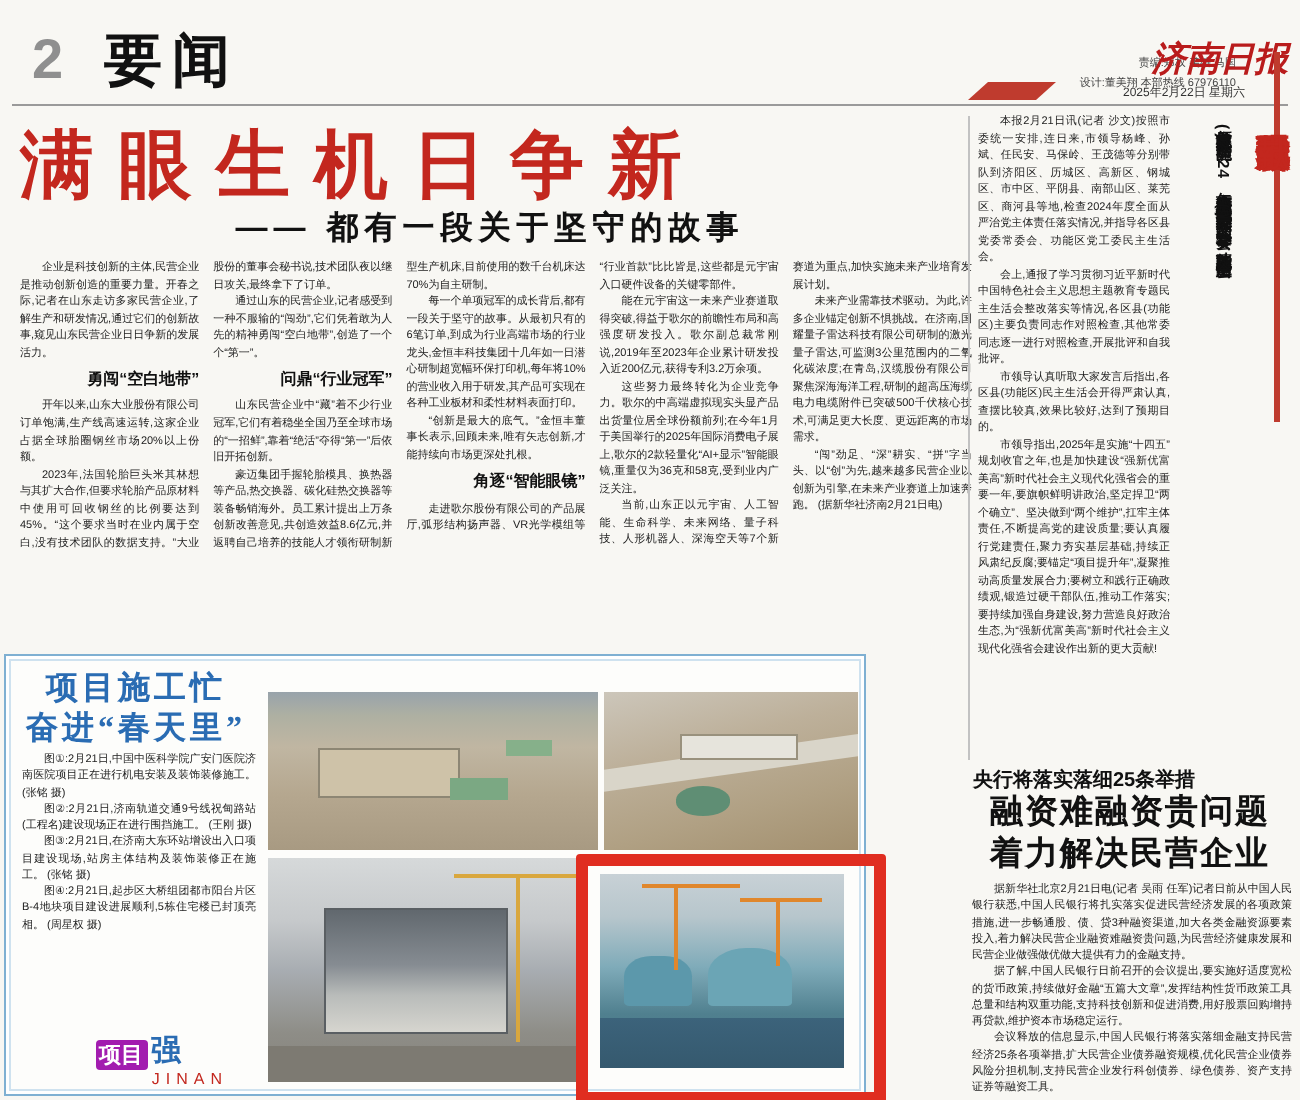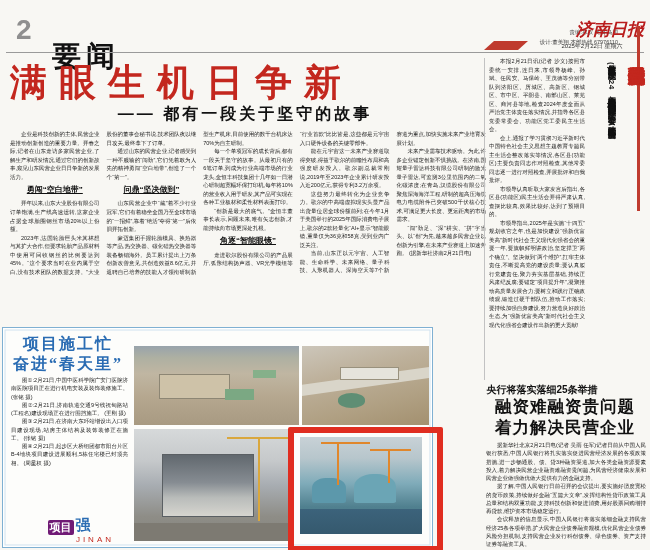--- a/index.html
+++ b/index.html
@@ -1,36 +1,36 @@
 <!DOCTYPE html>
 <html lang="zh"><head>
 <meta charset="utf-8">
 <style>
   html,body{margin:0;padding:0;background:#e8e7e3;}
   #page{position:relative;width:650px;height:550px;background:#f8f7f3;overflow:hidden;
         font-family:"Liberation Sans","DejaVu Sans",sans-serif;color:#222;}
   .abs{position:absolute;}
   
   .pg-num{left:16px;top:14px;font-size:28px;font-weight:bold;color:#8f8f8f;}
-  .section{left:52px;top:11px;font-size:29px;font-weight:bold;color:#111;letter-spacing:5px;margin-top:26px;}
+  .section{left:52px;top:11px;font-size:29px;font-weight:bold;color:#111;letter-spacing:5px;}
   .hdr-rule{left:6px;top:52px;width:638px;height:1px;background:#9a9a9a;}
   .hdr-slash{left:489px;top:41px;width:34px;height:9px;background:#bf3b2e;transform:skewX(-48deg);}
   .hdr-meta{left:500px;top:28px;width:118px;text-align:right;font-size:5.5px;color:#444;line-height:1.8;}
   .masthead{left:552px;top:18px;width:92px;text-align:right;font-size:17px;font-weight:bold;color:#b91c1c;
             font-family:"Liberation Serif","DejaVu Serif",serif;font-style:italic;}
   .hdr-date{left:540px;top:42px;width:104px;text-align:center;font-size:6px;color:#333;}
   .red-vline{left:637px;top:26px;width:3px;height:185px;background:#bf3b2e;}
   
   .main-title{left:10px;top:58px;width:470px;text-align:left;font-size:37px;font-weight:bold;color:#c3271e;
               letter-spacing:12px;white-space:nowrap;}
   .main-sub{left:10px;top:104px;width:470px;text-align:center;font-size:16px;font-weight:bold;color:#111;letter-spacing:3px;}
   .main-cols{left:10px;top:130px;width:476px;height:190px;column-count:5;column-gap:7px;
              font-size:5.5px;line-height:1.55;text-align:justify;overflow:hidden;color:#222;}
   .para{margin:0;text-indent:2em;}
-  .subhead{font-size:8px;font-weight:bold;text-align:center;margin:3px 0;text-indent:0;color:#111;text-decoration:underline;}
+  .subhead{font-size:8px;font-weight:bold;text-align:right;margin:3px 0;text-indent:0;color:#111;}
   .col-rule{left:484px;top:58px;width:1px;height:322px;background:#c2c2c2;}
   
   .gov-body{left:489px;top:57px;width:96px;height:324px;font-size:5.5px;line-height:1.55;text-align:justify;overflow:hidden;}
   .gov-subv{left:586px;top:58px;width:30px;height:322px;writing-mode:vertical-rl;font-size:8px;font-weight:bold;
             line-height:1.35;letter-spacing:.5px;overflow:hidden;color:#111;}
   .gov-headv{left:614px;top:54px;width:34px;height:334px;writing-mode:vertical-rl;font-size:17px;font-weight:bold;
              color:#c3271e;overflow:hidden;}
   
   .pboc-kicker{left:462px;top:383px;width:160px;text-align:center;font-size:10px;font-weight:bold;color:#111;}
   .pboc-head{left:482px;top:396px;width:166px;text-align:center;font-size:16.5px;font-weight:bold;line-height:1.28;
@@ -39,21 +39,21 @@
   
   .proj-frame{left:2px;top:327px;width:429px;height:219px;border:1.5px solid #7fb0d2;
               box-shadow:inset 0 0 0 1.5px #fff,inset 0 0 0 2.5px #cfe2ef;background:#fdfdfb;}
   .proj-title{left:8px;top:334px;width:120px;text-align:center;font-size:16px;font-weight:bold;color:#2a6cb3;
               letter-spacing:2px;font-family:"Liberation Serif","DejaVu Serif",serif;}
   .proj-title2{top:354px;}
   .proj-caps{left:11px;top:376px;width:117px;height:120px;font-size:5.5px;line-height:1.5;text-align:justify;
              overflow:hidden;color:#222;}
   .proj-logo{left:10px;top:498px;width:118px;text-align:center;}
   .lg-row{display:flex;align-items:flex-end;justify-content:center;gap:2px;}
-  .lg1{font-size:11px;font-weight:bold;color:#fff;background:#701a75;padding:0 2px;border-radius:2px;margin-top:22px;}
+  .lg1{font-size:11px;font-weight:bold;color:#fff;background:#a21caf;padding:0 2px;border-radius:2px;margin-top:22px;}
   .lg2{font-size:15px;font-weight:bold;color:#2a6cb3;}
   .lg3{font-size:24px;font-weight:bold;color:#2a6cb3;font-family:"Liberation Serif","DejaVu Serif",serif;}
   .lg4{font-size:8px;color:#c3271e;letter-spacing:3px;text-align:right;padding-right:14px;}
   
   .photo{position:absolute;overflow:hidden;}
   .photo i{position:absolute;display:block;}
   .ph1{left:134px;top:346px;width:165px;height:79px;
        background:linear-gradient(180deg,#98a3ab 0%,#aeb0a2 15%,#c0b6a2 35%,#b5a78f 65%,#a89a82 100%);}
   .ph1 .g1{left:55%;top:55%;width:18%;height:14%;background:#7ba883;}
   .ph1 .g2{left:72%;top:30%;width:14%;height:10%;background:#86b08a;}
@@ -100,21 +100,21 @@
   <div class="abs red-vline"></div>
 
   <div class="abs main-title">满眼生机日争新</div>
   <div class="abs main-sub">—— 都有一段关于坚守的故事</div>
   <div class="abs main-cols">
       <p class="para">企业是科技创新的主体,民营企业是推动创新创造的重要力量。开春之际,记者在山东走访多家民营企业,了解生产和研发情况,通过它们的创新故事,窥见山东民营企业日日争新的发展活力。</p>
       <p class="subhead">勇闯“空白地带”</p>
       <p class="para">开年以来,山东大业股份有限公司订单饱满,生产线高速运转,这家企业占据全球胎圈钢丝市场20%以上份额。</p>
       <p class="para">2023年,法国轮胎巨头米其林想与其扩大合作,但要求轮胎产品原材料中使用可回收钢丝的比例要达到45%。“这个要求当时在业内属于空白,没有技术团队的数据支持。”大业股份的董事会秘书说,技术团队夜以继日攻关,最终拿下了订单。</p>
       <p class="para">通过山东的民营企业,记者感受到一种不服输的“闯劲”,它们凭着敢为人先的精神勇闯“空白地带”,创造了一个个“第一”。</p>
-      <p class="subhead">问鼎“坚决做到”</p>
+      <p class="subhead">问鼎“行业冠军”</p>
       <p class="para">山东民营企业中“藏”着不少行业冠军,它们有着稳坐全国乃至全球市场的“一招鲜”,靠着“绝活”夺得“第一”后依旧开拓创新。</p>
       <p class="para">豪迈集团手握轮胎模具、换热器等产品,热交换器、碳化硅热交换器等装备畅销海外。员工累计提出上万条创新改善意见,共创造效益8.6亿元,并返聘自己培养的技能人才领衔研制新型生产机床,目前使用的数千台机床达70%为自主研制。</p>
       <p class="para">每一个单项冠军的成长背后,都有一段关于坚守的故事。从最初只有的6笔订单,到成为行业高端市场的行业龙头,金恒丰科技集团十几年如一日潜心研制超宽幅环保打印机,每年将10%的营业收入用于研发,其产品可实现在各种工业板材和柔性材料表面打印。</p>
       <p class="para">“创新是最大的底气。”金恒丰董事长表示,回顾未来,唯有矢志创新,才能持续向市场更深处扎根。</p>
       <p class="subhead">角逐“智能眼镜”</p>
       <p class="para">走进歌尔股份有限公司的产品展厅,弧形结构扬声器、VR光学模组等“行业首款”比比皆是,这些都是元宇宙入口硬件设备的关键零部件。</p>
       <p class="para">能在元宇宙这一未来产业赛道取得突破,得益于歌尔的前瞻性布局和高强度研发投入。歌尔副总裁常刚说,2019年至2023年企业累计研发投入近200亿元,获得专利3.2万余项。</p>
       <p class="para">这些努力最终转化为企业竞争力。歌尔的中高端虚拟现实头显产品出货量位居全球份额前列;在今年1月于美国举行的2025年国际消费电子展上,歌尔的2款轻量化“AI+显示”智能眼镜,重量仅为36克和58克,受到业内广泛关注。</p>
       <p class="para">当前,山东正以元宇宙、人工智能、生命科学、未来网络、量子科技、人形机器人、深海空天等7个新赛道为重点,加快实施未来产业培育发展计划。</p>
       <p class="para">未来产业需靠技术驱动。为此,许多企业锚定创新不惧挑战。在济南,国耀量子雷达科技有限公司研制的激光量子雷达,可监测3公里范围内的二氧化碳浓度;在青岛,汉缆股份有限公司聚焦深海海洋工程,研制的超高压海缆电力电缆附件已突破500千伏核心技术,可满足更大长度、更远距离的市场需求。</p>

